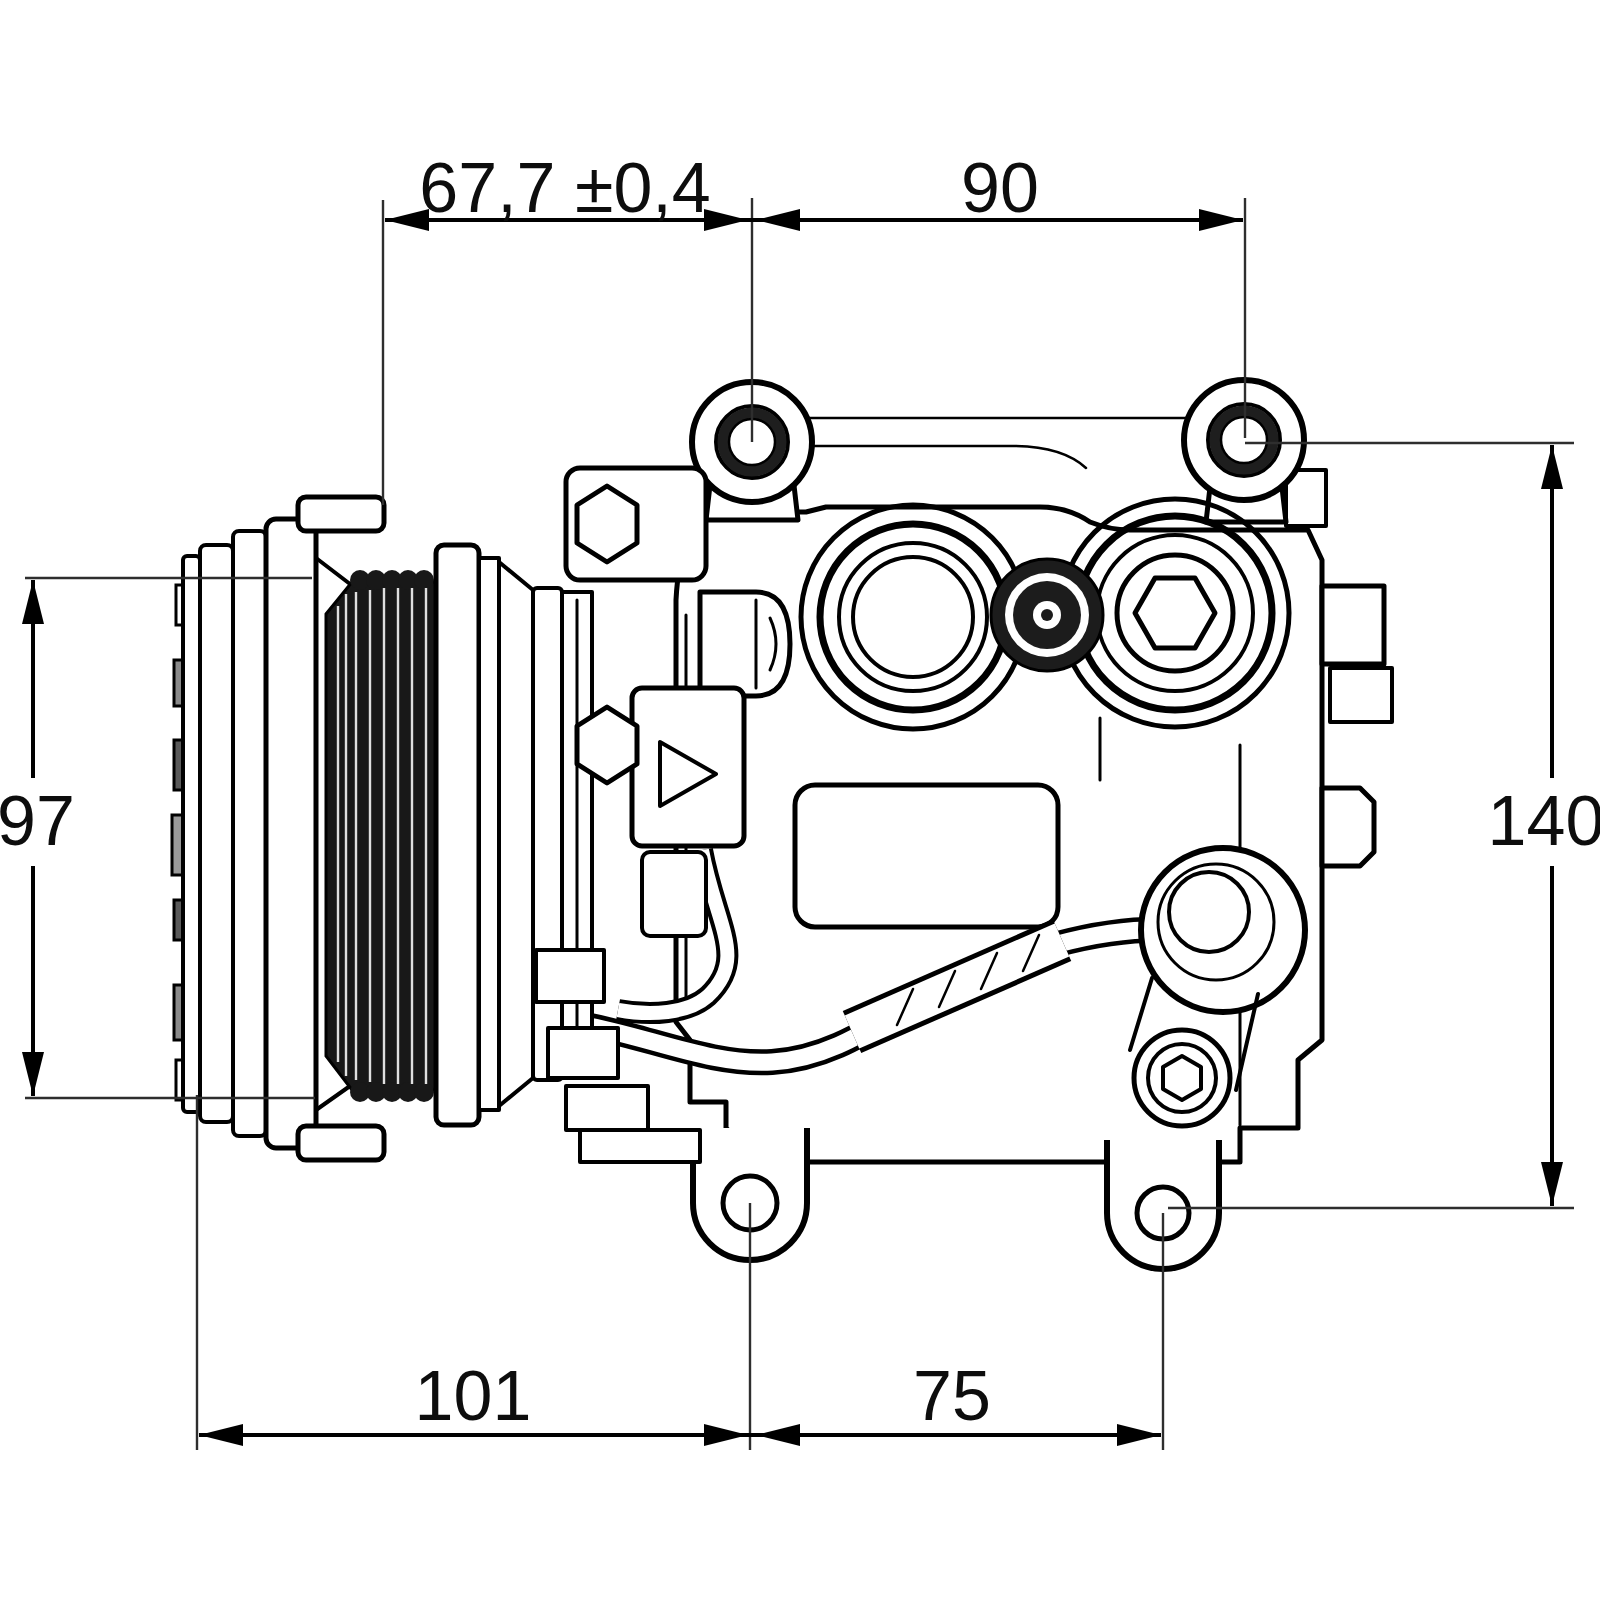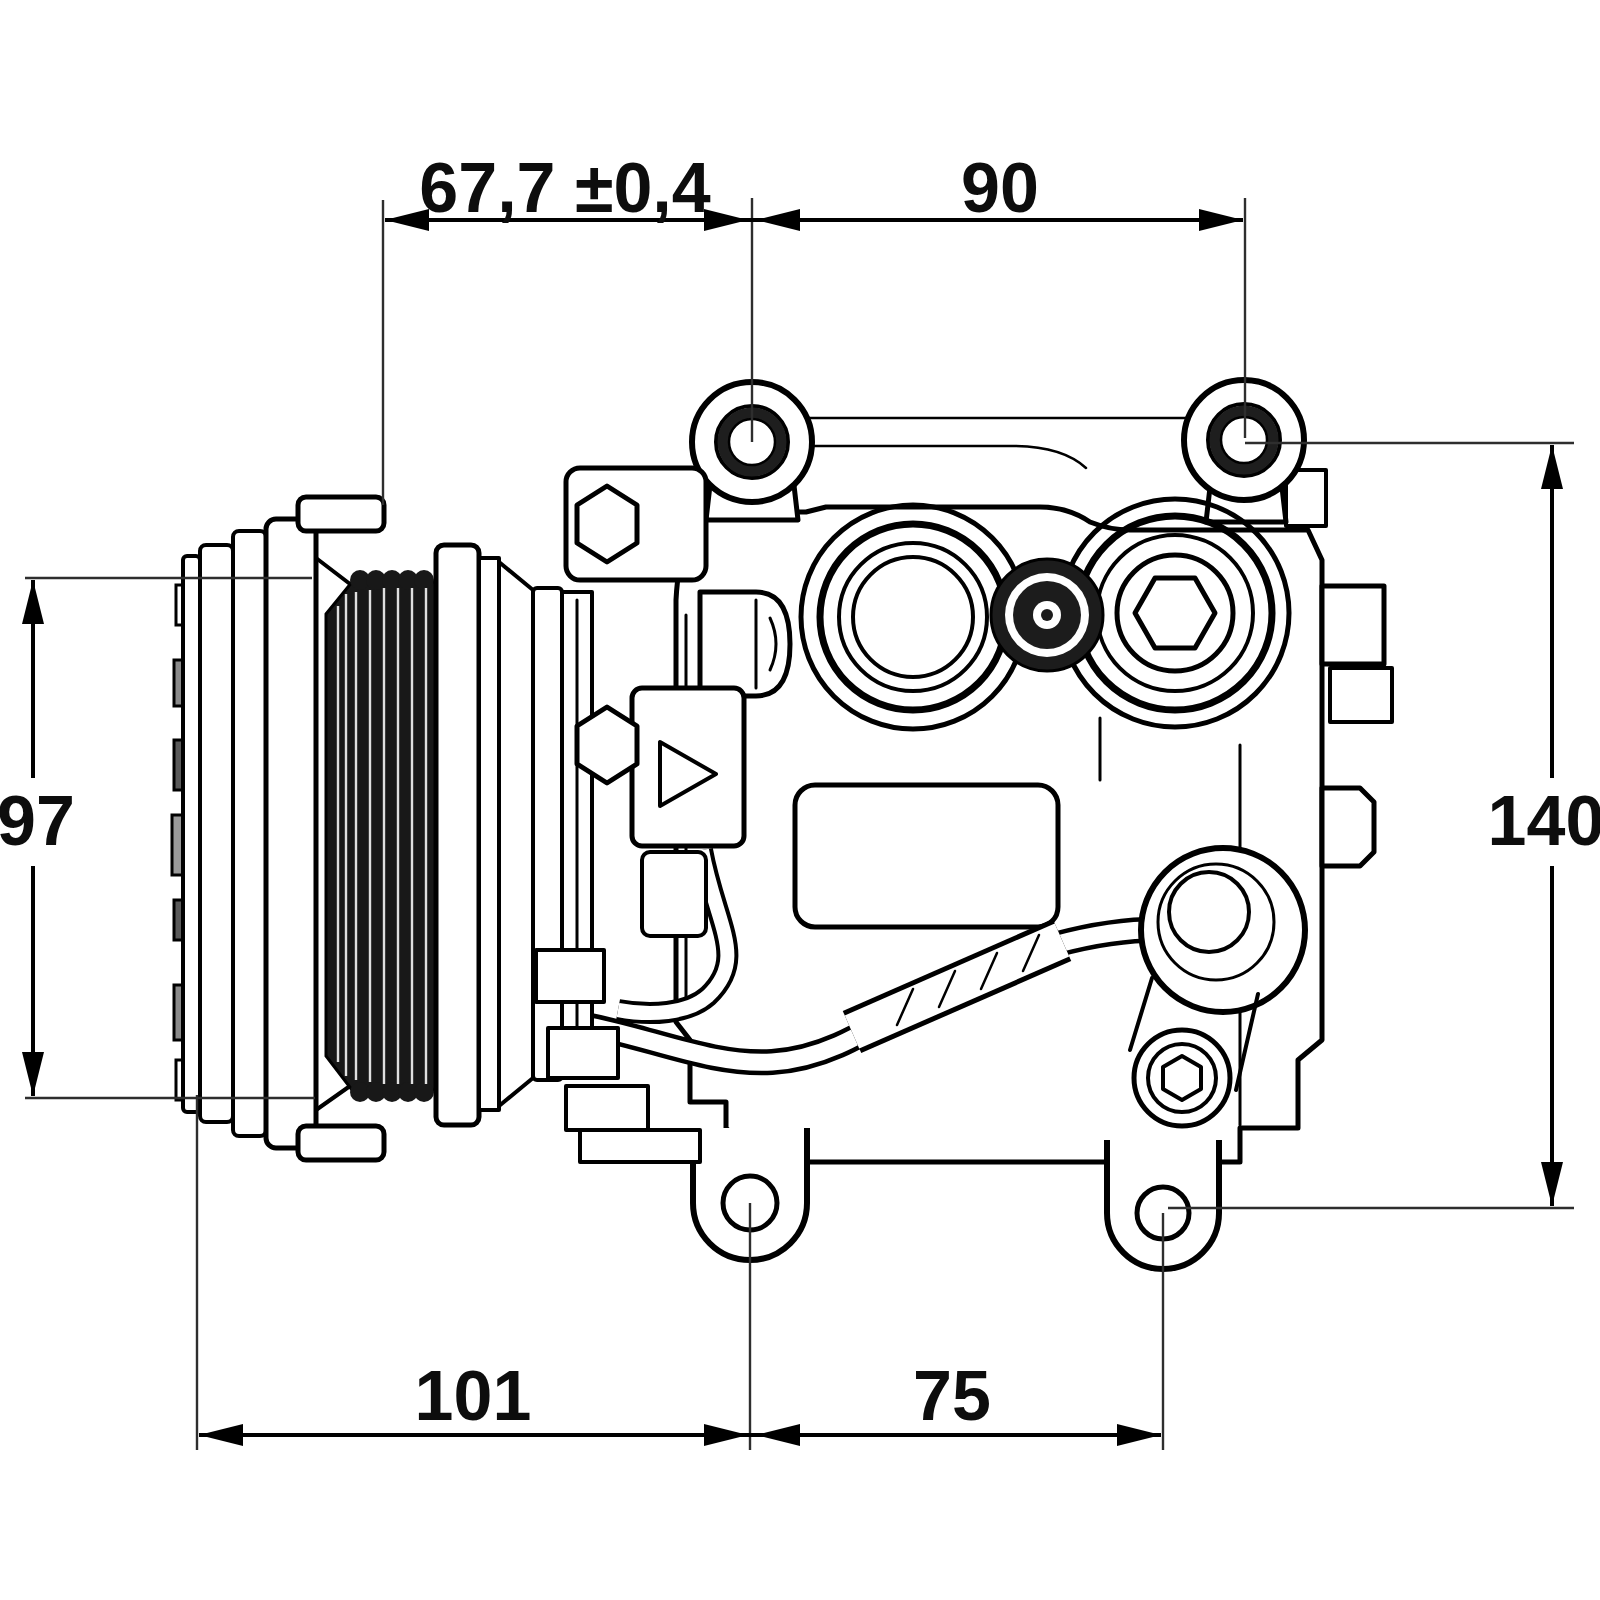--- a/index.html
+++ b/index.html
@@ -1,16 +1,16 @@
 <!DOCTYPE html>
 <html><head>
 <meta charset="utf-8">
 <style>
   html,body{margin:0;padding:0;background:#fff;}
-  .stage{position:relative;width:1600px;height:1600px;background:#ffffff;overflow:hidden;font-weight:bold;}
+  .stage{position:relative;width:1600px;height:1600px;background:#ffffff;overflow:hidden;}
   svg{display:block;}
   
   .ol  {fill:#ffffff;stroke:#000000;stroke-width:5;stroke-linejoin:round;}
   .ol6 {fill:#ffffff;stroke:#000000;stroke-width:6;stroke-linejoin:round;}
   .ol4 {fill:#ffffff;stroke:#000000;stroke-width:4;stroke-linejoin:round;}
   .ln  {fill:none;stroke:#000000;stroke-width:4;stroke-linecap:round;}
   .ln3 {fill:none;stroke:#000000;stroke-width:3;stroke-linecap:round;}
   .ln25{fill:none;stroke:#000000;stroke-width:2.5;stroke-linecap:round;}
   .ring5{fill:none;stroke:#000000;stroke-width:5;}
   .ring7{fill:none;stroke:#000000;stroke-width:7;}

